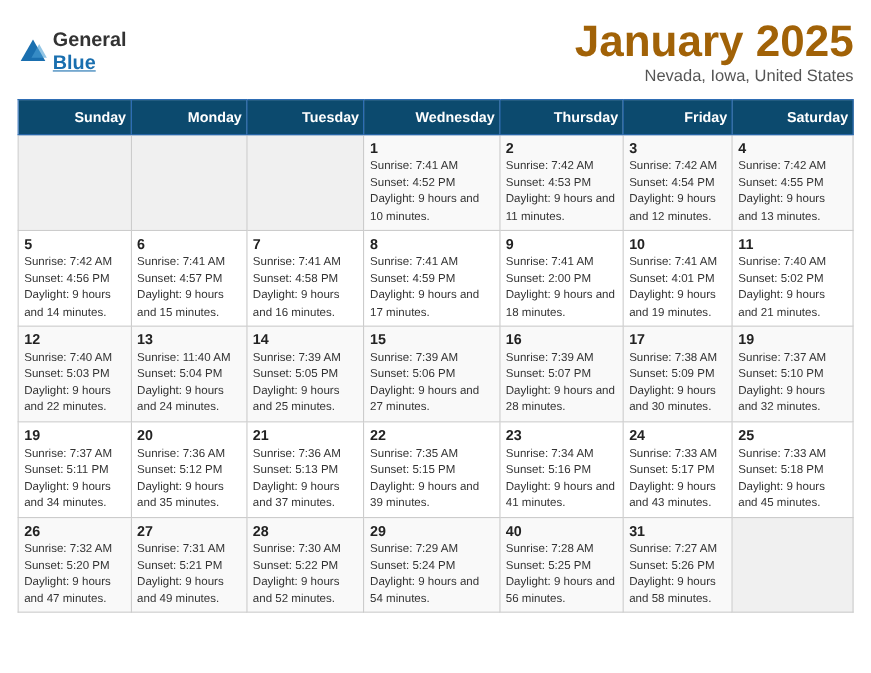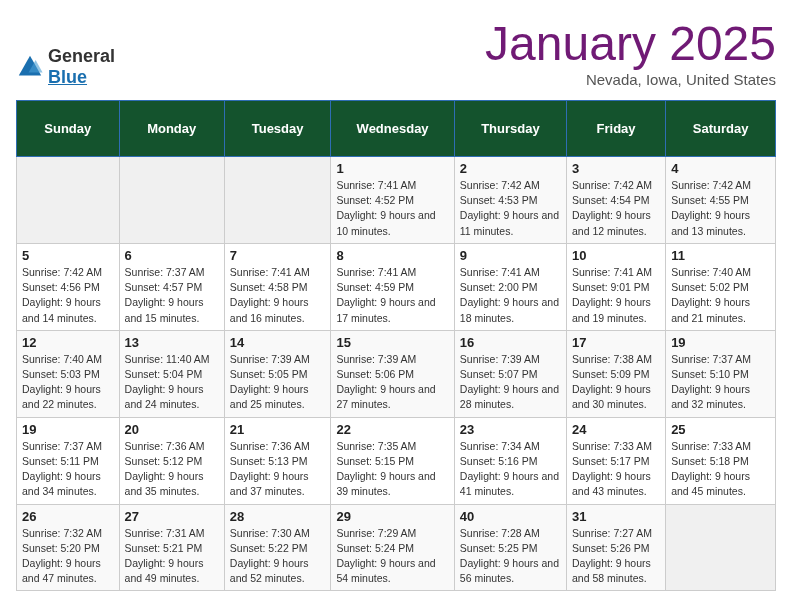--- a/index.html
+++ b/index.html
@@ -6,47 +6,47 @@
     body {
       font-family: Arial, sans-serif;
       background: #fff;
       width: 792px;
       min-height: 612px;
       padding: 16px;
     }
     .header {
       display: flex;
       justify-content: space-between;
-      align-items: flex-end;
+      align-items: center;
       margin-bottom: 12px;
     }
     .logo {
       display: flex;
       align-items: center;
       gap: 4px;
     }
     .logo-text-general { font-size: 18px; font-weight: bold; color: #333; }
     .logo-text-blue { font-size: 18px; font-weight: bold; color: #1a6faf; text-decoration: underline; }
     .logo-icon {
       width: 28px;
       height: 28px;
     }
     .title-block { text-align: right; }
-    .month-title { font-size: 48px; font-weight: normal; color: #701a75; }
+    .month-title { font-size: 40px; font-weight: bold; color: #a16207; }
     .location { font-size: 15px; color: #555; }
     table {
       width: 100%;
       border-collapse: collapse;
       font-size: 11px;
     }
     thead tr th {
-      background-color: #14532d;
+      background-color: #0c4a6e;
       color: white;
-      padding: 20px 4px;
-      text-align: center;
+      padding: 8px 4px;
+      text-align: right;
       font-size: 13px;
       font-weight: bold;
       border: 1px solid #2e6db4;
     }
     tbody tr td {
       border: 1px solid #ccc;
       padding: 4px 5px;
       vertical-align: top;
       min-height: 80px;
       background: #fff;
@@ -136,21 +136,21 @@
       <tr>
         <td>
           <div class="day-number">5</div>
           <div class="day-info">Sunrise: 7:42 AM
 Sunset: 4:56 PM
 Daylight: 9 hours
 and 14 minutes.</div>
         </td>
         <td>
           <div class="day-number">6</div>
-          <div class="day-info">Sunrise: 7:37 AM
+          <div class="day-info">Sunrise: 7:41 AM
 Sunset: 4:57 PM
 Daylight: 9 hours
 and 15 minutes.</div>
         </td>
         <td>
           <div class="day-number">7</div>
           <div class="day-info">Sunrise: 7:41 AM
 Sunset: 4:58 PM
 Daylight: 9 hours
 and 16 minutes.</div>
@@ -165,21 +165,21 @@
         <td>
           <div class="day-number">9</div>
           <div class="day-info">Sunrise: 7:41 AM
 Sunset: 2:00 PM
 Daylight: 9 hours
 and 18 minutes.</div>
         </td>
         <td>
           <div class="day-number">10</div>
           <div class="day-info">Sunrise: 7:41 AM
-Sunset: 9:01 PM
+Sunset: 4:01 PM
 Daylight: 9 hours
 and 19 minutes.</div>
         </td>
         <td>
           <div class="day-number">11</div>
           <div class="day-info">Sunrise: 7:40 AM
 Sunset: 5:02 PM
 Daylight: 9 hours
 and 21 minutes.</div>
         </td>

